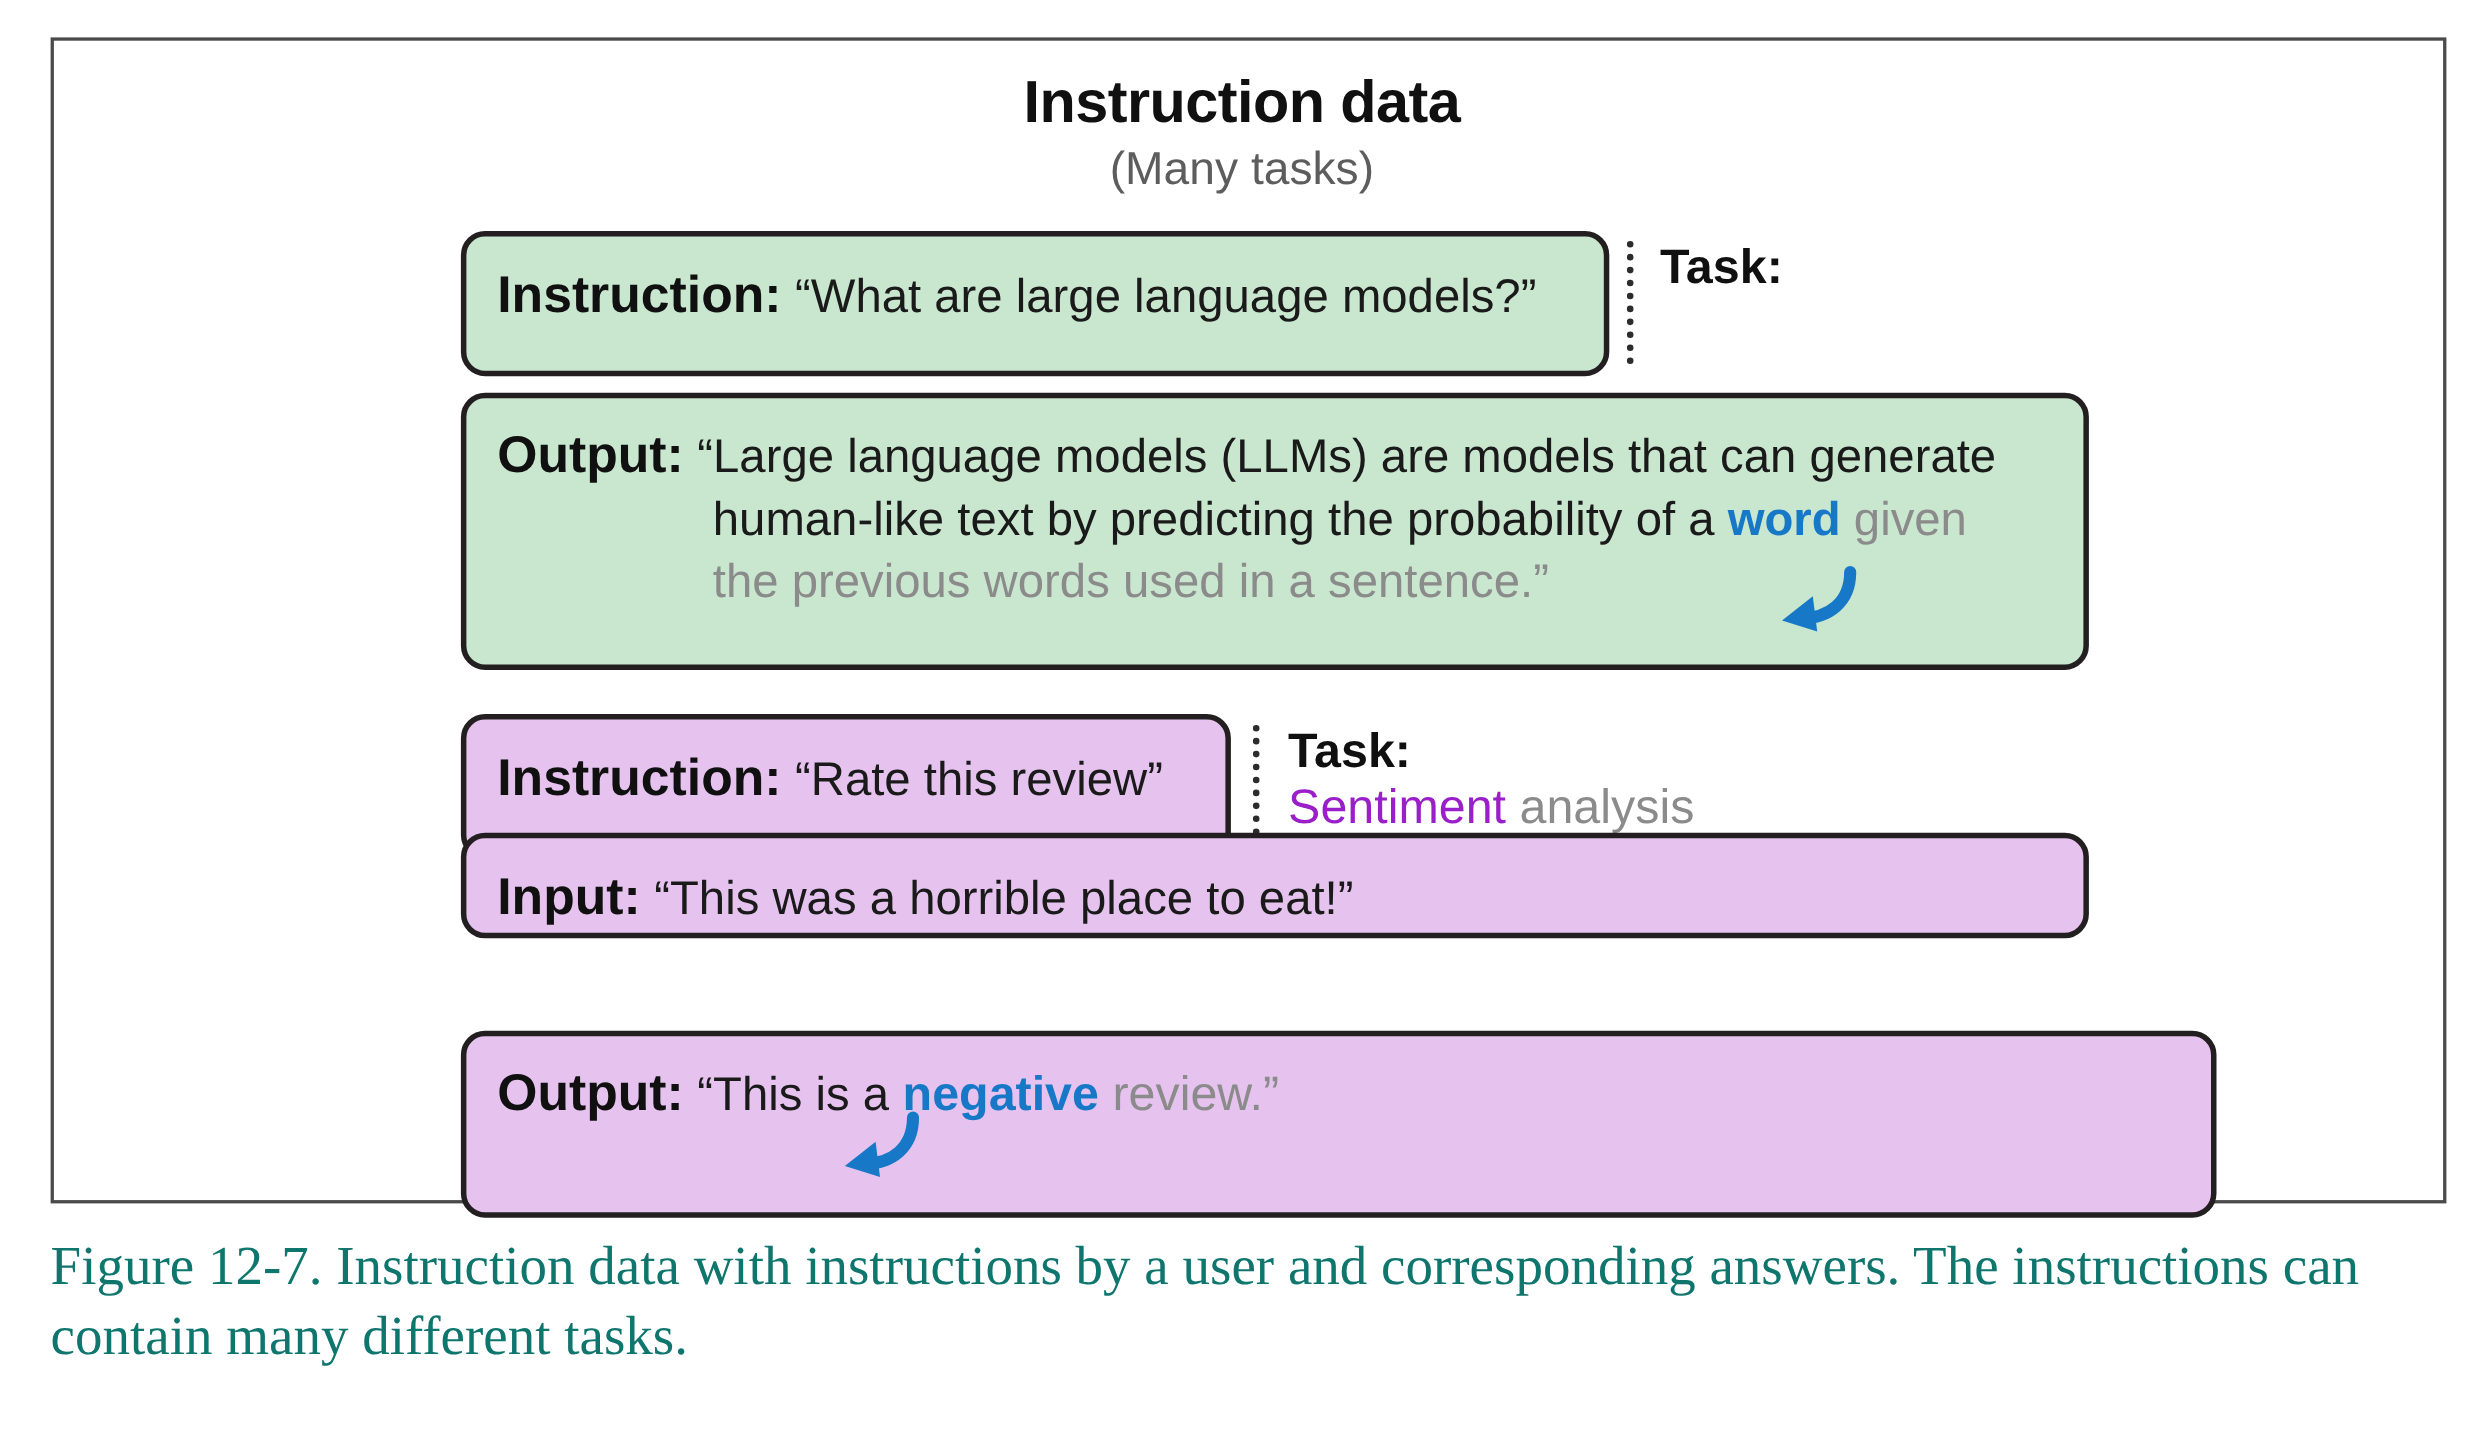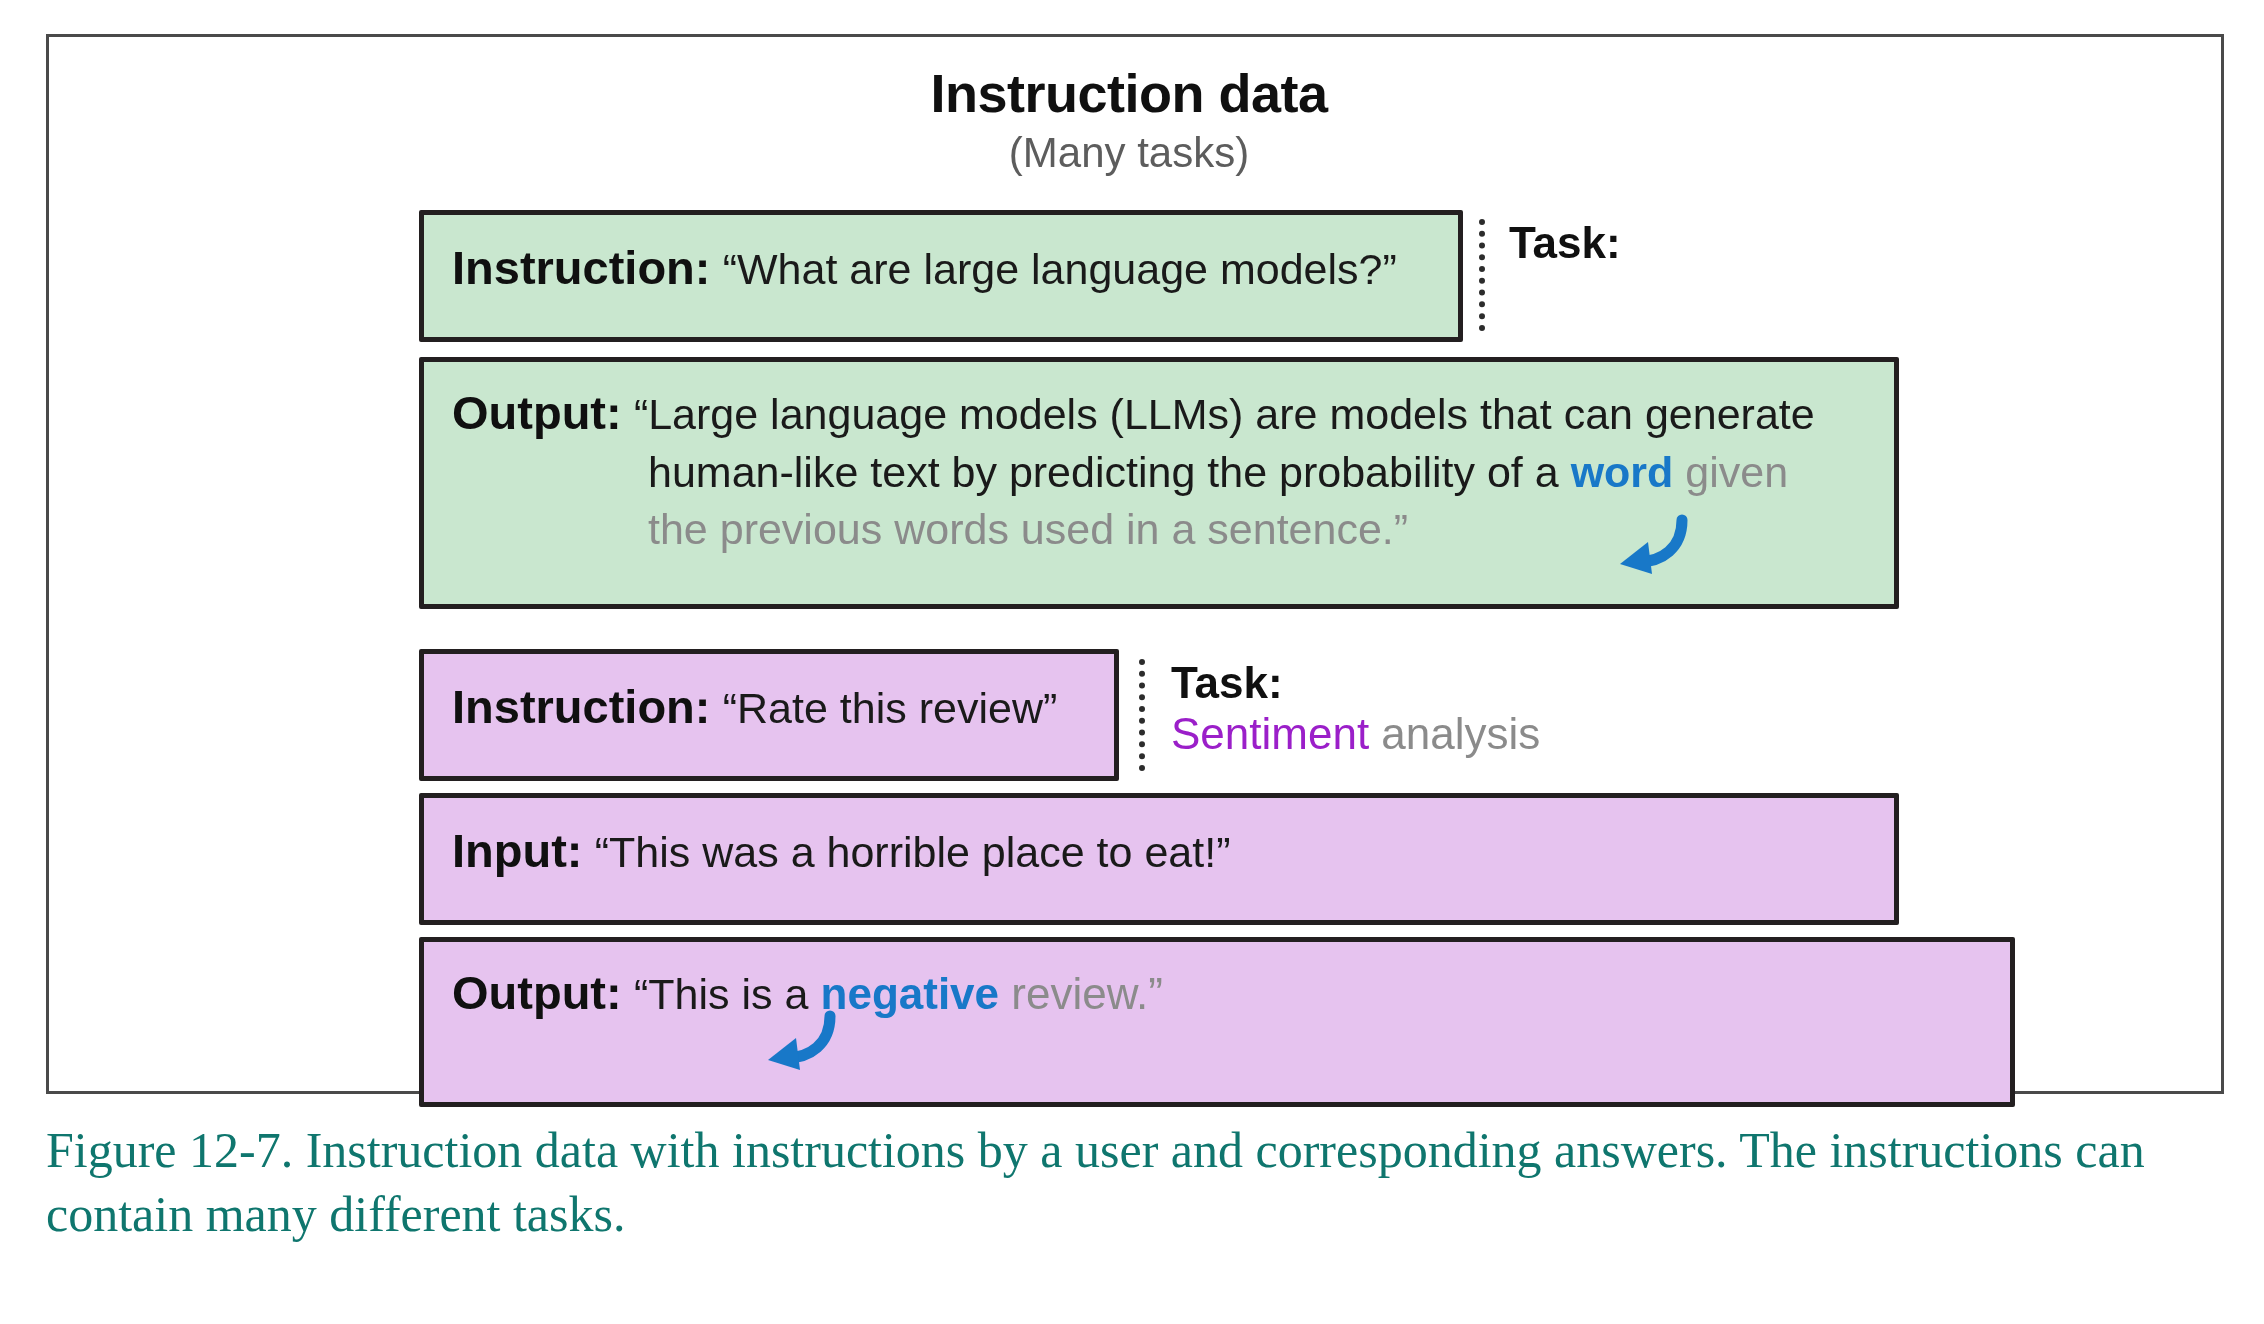--- a/index.html
+++ b/index.html
@@ -53,21 +53,21 @@
     color: #5d5d5d;
     line-height: 1.2;
     margin-top: 6px;
   }
 
   
   .box {
     position: absolute;
     box-sizing: border-box;
     border: 5px solid #231f20;
-    border-radius: 2px;
+    border-radius: 22px;
   }
   .green {
     background: #c9e7cf;
   }
   .purple {
     background: #e6c3ef;
   }
 
   .box-inner {
     position: relative;
@@ -209,21 +209,21 @@
       </div>
     </div>
 
     <div class="dotted-sep" style="left: 1090px; top: 622px; height: 112px;"></div>
 
     <div class="task-note" style="left: 1122px; top: 620px;">
       <span class="task-title">Task:</span>
       <span class="task-value"><span class="hl-purple">Sentiment</span> <span>analysis</span></span>
     </div>
 
-    <div class="box purple" style="left: 370px; top: 756px; width: 1480px; height: 132px;">
+    <div class="box purple" style="left: 370px; top: 720px; width: 1480px; height: 96px;">
       <div class="box-inner" style="padding-top: 22px;">
         <span class="row-line">
           <span class="lbl">Input:</span>
           <span class="quote">“This was a horrible place to eat!”</span>
         </span>
       </div>
     </div>
 
     <div class="box purple" style="left: 370px; top: 900px; width: 1596px; height: 170px;">
       <div class="box-inner" style="padding-top: 20px;">

